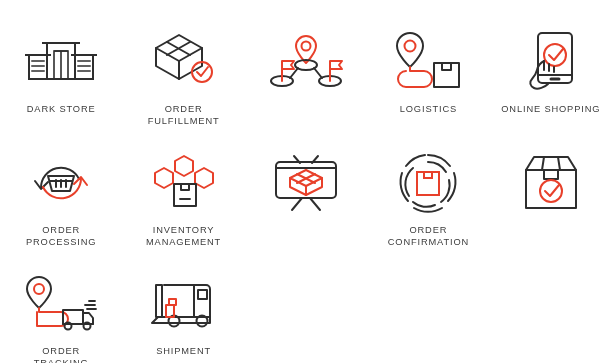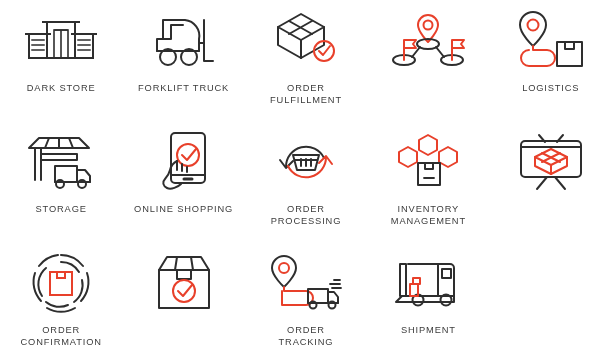--- a/index.html
+++ b/index.html
@@ -12,20 +12,21 @@
     height: 363px;
     font-family: "Liberation Sans", sans-serif;
     overflow: hidden;
   }
   #icon-grid {
     display: grid;
     grid-template-columns: repeat(5, 1fr);
     grid-template-rows: repeat(3, 121px);
     width: 612px;
     height: 276px;
+    margin-top: 21px;
   }
   .icon-cell {
     display: flex;
     flex-direction: column;
     align-items: center;
     justify-content: flex-start;
     padding-top: 8px;
     box-sizing: border-box;
   }
   .icon-art {
@@ -67,34 +68,20 @@
         <path d="M7 26 H19 M7 31 H19 M7 36 H19" stroke-width="1.5"></path>
         <path d="M53 26 H65 M53 31 H65 M53 36 H65" stroke-width="1.5"></path>
         <path d="M30 16 H42 M36 16 V44" stroke-width="1.6"></path>
         <rect x="29" y="16" width="14" height="28" stroke-width="1.6"></rect>
       </svg>
     </div>
     <div class="icon-label">DARK STORE</div>
   </div>
 
 
-  <div class="icon-cell">
-    <div class="icon-art">
-      <svg width="70" height="56" viewBox="0 0 70 56" fill="none" stroke="#2e2e2e" stroke-width="2" stroke-linecap="round" stroke-linejoin="round">
-        <path d="M8 38 V26 H14 V7 h22 a16 16 0 0 1 14 19 v12"></path>
-        <path d="M14 26 h8 V12 h12"></path>
-        <path d="M8 38 H50"></path>
-        <circle cx="19" cy="44" r="8"></circle>
-        <circle cx="40" cy="44" r="8"></circle>
-        <path d="M55 7 V48 M55 48 H64"></path>
-        <path d="M55 30 h-5"></path>
-      </svg>
-    </div>
-    <div class="icon-label">FORKLIFT TRUCK</div>
-  </div>
 
   <div class="icon-cell">
     <div class="icon-art">
       <svg width="66" height="60" viewBox="0 0 66 60" fill="none" stroke="#2e2e2e" stroke-width="2" stroke-linecap="round" stroke-linejoin="round">
         <path d="M5 16 L28 3 L51 16 L28 29 Z"></path>
         <path d="M5 16 V34 L28 47 V29"></path>
         <path d="M51 16 V34 L28 47"></path>
         <path d="M16 10 L39 23 M39 10 L16 23"></path>
         <g stroke="#e8402a">
           <circle cx="51" cy="40" r="10"></circle>
@@ -133,36 +120,20 @@
         <path d="M16 36 v4 h14 a8 8 0 0 1 0 16 H12 a8 8 0 0 1 0 -16" stroke="#e8402a"></path>
         <g>
           <rect x="40" y="32" width="25" height="24"></rect>
           <path d="M48 32 v7 h9 v-7"></path>
         </g>
       </svg>
     </div>
     <div class="icon-label">LOGISTICS</div>
   </div>
 
-  <div class="icon-cell">
-    <div class="icon-art">
-      <svg width="72" height="56" viewBox="0 0 72 56" fill="none" stroke="#2e2e2e" stroke-width="2" stroke-linecap="round" stroke-linejoin="round">
-        <path d="M4 14 L14 4 H54 L64 14 Z"></path>
-        <path d="M24 4 L20 14 M44 4 L48 14 M34 4 V14"></path>
-        <path d="M10 14 V46 M16 14 V46"></path>
-        <path d="M16 20 H52 V26 H16"></path>
-        <rect x="30" y="32" width="22" height="16"></rect>
-        <path d="M52 36 h8 l5 6 v6 H52 Z"></path>
-        <circle cx="35" cy="50" r="4"></circle>
-        <circle cx="57" cy="50" r="4"></circle>
-        <path d="M30 48 h1 M39 48 h14 M61 48 h4"></path>
-      </svg>
-    </div>
-    <div class="icon-label">STORAGE</div>
-  </div>
 
   <div class="icon-cell">
     <div class="icon-art">
       <svg width="58" height="62" viewBox="0 0 58 62" fill="none" stroke="#2e2e2e" stroke-width="2" stroke-linecap="round" stroke-linejoin="round">
         <rect x="16" y="2" width="34" height="50" rx="4"></rect>
         <path d="M16 44 H50"></path>
         <path d="M29 48 h8" stroke-width="3"></path>
         <g stroke="#e8402a">
           <circle cx="33" cy="24" r="11"></circle>
           <path d="M27 24 l5 5 l9 -11"></path>

